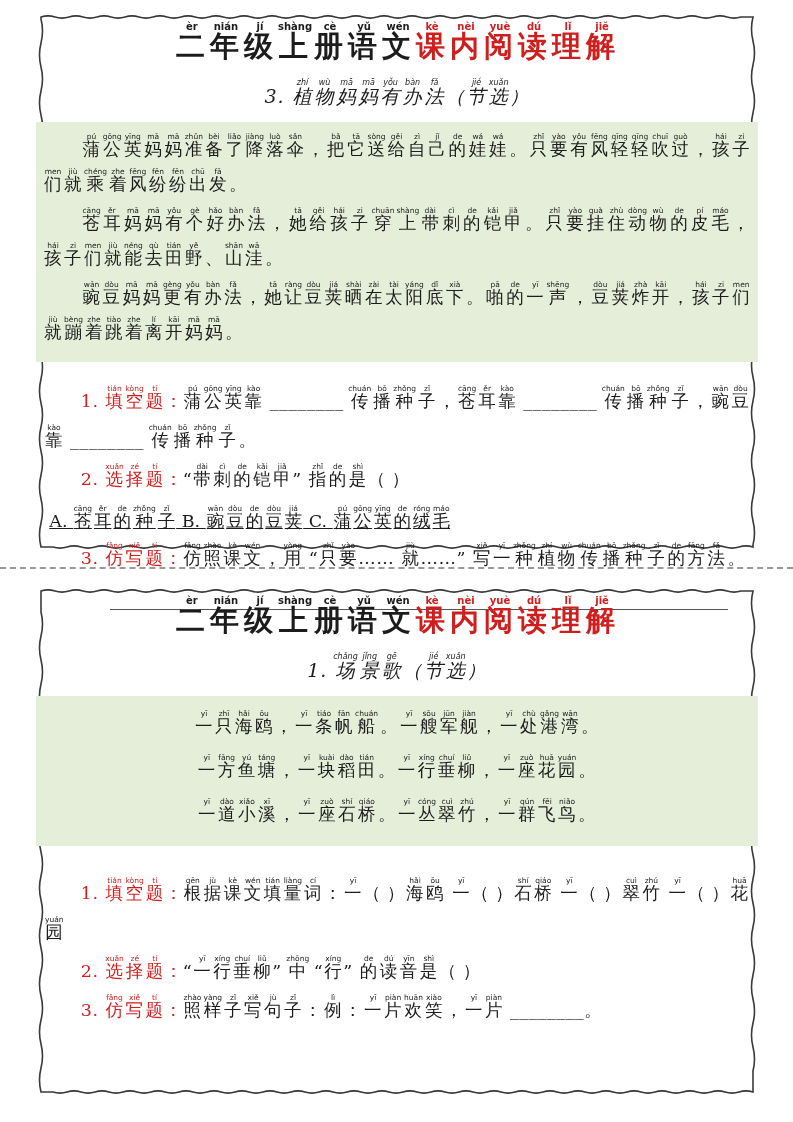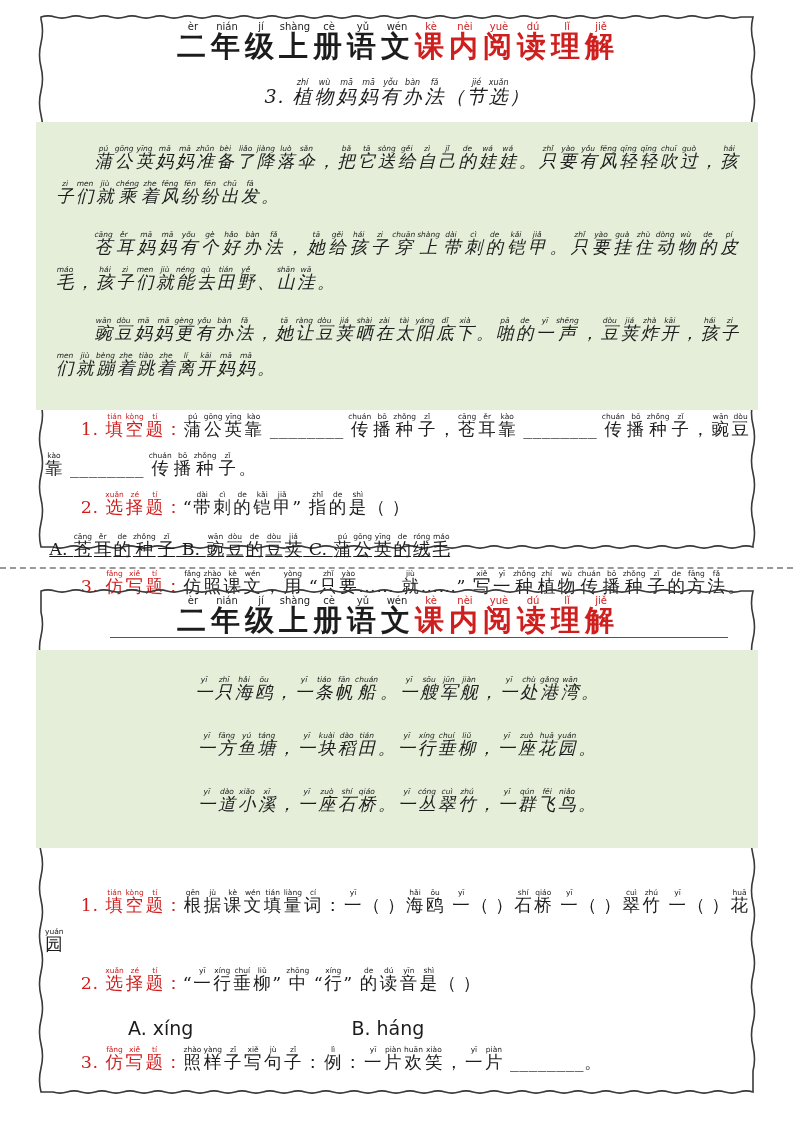--- a/index.html
+++ b/index.html
@@ -10,45 +10,45 @@
     overflow:hidden;
   }
   .sheet{position:absolute;left:36px;width:722px;}
   .sheet-1{top:10px;height:542px;}
   .sheet-2{top:584px;height:513px;}
   .frame{position:absolute;left:0;top:0;width:100%;height:100%;pointer-events:none;}
   .inner{position:relative;padding:4px 8px 0 8px;}
 
   .title{text-align:center;font-size:29px;font-weight:600;margin:8px 0 0 0;
          letter-spacing:3px;line-height:1.2;}
-  .title rt{font-size:10px;font-weight:400;letter-spacing:0;}
+  .title rt{font-size:10px;font-weight:700;letter-spacing:0;}
   .subtitle{text-align:center;font-size:19px;font-weight:500;margin:14px 0 0 0;
             letter-spacing:1px;line-height:1.5;font-style:italic;}
   .subtitle rt{font-size:8px;font-weight:400;}
 
   ruby{ruby-position:over;margin:0 1px;}
   rt{font-size:7.5px;line-height:1;letter-spacing:0;
      font-family:"DejaVu Sans","Liberation Sans",sans-serif;}
   .red{color:var(--red);}
 
   .passage{background:var(--green);margin:12px -8px 0 -8px;padding:6px 3px 8px 3px;}
-  .passage p{margin:16px;font-size:17.5px;line-height:35px;text-indent:2.2em;
-             text-align:justify;letter-spacing:0.5px;font-style:italic;}
+  .passage p{margin:4px;font-size:17.5px;line-height:35px;text-indent:2.2em;
+             text-align:justify;letter-spacing:0.5px;}
   .passage.centered p{text-indent:0;text-align:center;line-height:40px;}
 
   .q{margin:0;font-size:17.5px;line-height:39px;text-indent:2.1em;letter-spacing:0.5px;}
-  .q.first{margin-top:0;}
+  .q.first{margin-top:20px;}
   .opts{margin:4px 0 0 0;font-size:17.5px;line-height:36px;text-indent:0.3em;text-decoration:underline;}
   .opts-latin{margin:10px 0 0 0;font-size:19px;line-height:30px;padding-left:84px;
               font-family:"DejaVu Sans","Liberation Sans",sans-serif;}
   .opts-latin span{margin-right:158px;}
   .writeline{margin:30px 22px 0 66px;border-bottom:1.5px solid #555;height:1px;}
   .divider{position:absolute;left:0;top:567px;width:793px;height:0;
            border-top:2px dashed #999;}
-  .sheet-2 .q-block{margin-top:38px;}
+  .sheet-2 .q-block{margin-top:28px;}
 </style>
 </head>
 <body>
 
 <section class="sheet sheet-1">
   <svg class="frame" viewBox="0 0 722 542">
       <path d="M 5 7 q 7 -2.2 14 0 q 7 2.2 14 0 q 7 -2.2 14 0 q 7 2.2 14 0 q 7 -2.2 14 0 q 7 2.2 14 0 q 7 -2.2 14 0 q 7 2.2 14 0 q 7 -2.2 14 0 q 7 2.2 14 0 q 7 -2.2 14 0 q 7 2.2 14 0 q 7 -2.2 14 0 q 7 2.2 14 0 q 7 -2.2 14 0 q 7 2.2 14 0 q 7 -2.2 14 0 q 7 2.2 14 0 q 7 -2.2 14 0 q 7 2.2 14 0 q 7 -2.2 14 0 q 7 2.2 14 0 q 7 -2.2 14 0 q 7 2.2 14 0 q 7 -2.2 14 0 q 7 2.2 14 0 q 7 -2.2 14 0 q 7 2.2 14 0 q 7 -2.2 14 0 q 7 2.2 14 0 q 7 -2.2 14 0 q 7 2.2 14 0 q 7 -2.2 14 0 q 7 2.2 14 0 q 7 -2.2 14 0 q 7 2.2 14 0 q 7 -2.2 14 0 q 7 2.2 14 0 q 7 -2.2 14 0 q 7 2.2 14 0 q 7 -2.2 14 0 q 7 2.2 14 0 q 7 -2.2 14 0 q 7 2.2 14 0 q 7 -2.2 14 0 q 7 2.2 14 0 q 7 -2.2 14 0 q 7 2.2 14 0 q 7 -2.2 14 0 q 7 2.2 14 0 L 717 7 q -3 12 0 24 q 3 12 0 24 q -3 12 0 24 q 3 12 0 24 q -3 12 0 24 q 3 12 0 24 q -3 12 0 24 q 3 12 0 24 q -3 12 0 24 q 3 12 0 24 q -3 12 0 24 q 3 12 0 24 q -3 12 0 24 q 3 12 0 24 q -3 12 0 24 q 3 12 0 24 q -3 12 0 24 q 3 12 0 24 q -3 12 0 24 q 3 12 0 24 q -3 12 0 24 q 3 12 0 24 L 717 537 q -7 -2.2 -14 0 q -7 2.2 -14 0 q -7 -2.2 -14 0 q -7 2.2 -14 0 q -7 -2.2 -14 0 q -7 2.2 -14 0 q -7 -2.2 -14 0 q -7 2.2 -14 0 q -7 -2.2 -14 0 q -7 2.2 -14 0 q -7 -2.2 -14 0 q -7 2.2 -14 0 q -7 -2.2 -14 0 q -7 2.2 -14 0 q -7 -2.2 -14 0 q -7 2.2 -14 0 q -7 -2.2 -14 0 q -7 2.2 -14 0 q -7 -2.2 -14 0 q -7 2.2 -14 0 q -7 -2.2 -14 0 q -7 2.2 -14 0 q -7 -2.2 -14 0 q -7 2.2 -14 0 q -7 -2.2 -14 0 q -7 2.2 -14 0 q -7 -2.2 -14 0 q -7 2.2 -14 0 q -7 -2.2 -14 0 q -7 2.2 -14 0 q -7 -2.2 -14 0 q -7 2.2 -14 0 q -7 -2.2 -14 0 q -7 2.2 -14 0 q -7 -2.2 -14 0 q -7 2.2 -14 0 q -7 -2.2 -14 0 q -7 2.2 -14 0 q -7 -2.2 -14 0 q -7 2.2 -14 0 q -7 -2.2 -14 0 q -7 2.2 -14 0 q -7 -2.2 -14 0 q -7 2.2 -14 0 q -7 -2.2 -14 0 q -7 2.2 -14 0 q -7 -2.2 -14 0 q -7 2.2 -14 0 q -7 -2.2 -14 0 q -7 2.2 -14 0 L 5 537 q -3 -12 0 -24 q 3 -12 0 -24 q -3 -12 0 -24 q 3 -12 0 -24 q -3 -12 0 -24 q 3 -12 0 -24 q -3 -12 0 -24 q 3 -12 0 -24 q -3 -12 0 -24 q 3 -12 0 -24 q -3 -12 0 -24 q 3 -12 0 -24 q -3 -12 0 -24 q 3 -12 0 -24 q -3 -12 0 -24 q 3 -12 0 -24 q -3 -12 0 -24 q 3 -12 0 -24 q -3 -12 0 -24 q 3 -12 0 -24 q -3 -12 0 -24 q 3 -12 0 -24 L 5 7 Z" fill="none" stroke="#3a3a3a" stroke-width="1.6"></path>
     </svg>
   <div class="inner">
     <h1 class="title"><span><ruby>二<rt>èr</rt></ruby><ruby>年<rt>nián</rt></ruby><ruby>级<rt>jí</rt></ruby><ruby>上<rt>shàng</rt></ruby><ruby>册<rt>cè</rt></ruby><ruby>语<rt>yǔ</rt></ruby><ruby>文<rt>wén</rt></ruby></span><span class="red"><ruby>课<rt>kè</rt></ruby><ruby>内<rt>nèi</rt></ruby><ruby>阅<rt>yuè</rt></ruby><ruby>读<rt>dú</rt></ruby><ruby>理<rt>lǐ</rt></ruby><ruby>解<rt>jiě</rt></ruby></span></h1>
@@ -67,25 +67,25 @@
 </section>
 
 <div class="divider"></div>
 
 <section class="sheet sheet-2">
   <svg class="frame" viewBox="0 0 722 513">
       <path d="M 5 7 q 7 -2.2 14 0 q 7 2.2 14 0 q 7 -2.2 14 0 q 7 2.2 14 0 q 7 -2.2 14 0 q 7 2.2 14 0 q 7 -2.2 14 0 q 7 2.2 14 0 q 7 -2.2 14 0 q 7 2.2 14 0 q 7 -2.2 14 0 q 7 2.2 14 0 q 7 -2.2 14 0 q 7 2.2 14 0 q 7 -2.2 14 0 q 7 2.2 14 0 q 7 -2.2 14 0 q 7 2.2 14 0 q 7 -2.2 14 0 q 7 2.2 14 0 q 7 -2.2 14 0 q 7 2.2 14 0 q 7 -2.2 14 0 q 7 2.2 14 0 q 7 -2.2 14 0 q 7 2.2 14 0 q 7 -2.2 14 0 q 7 2.2 14 0 q 7 -2.2 14 0 q 7 2.2 14 0 q 7 -2.2 14 0 q 7 2.2 14 0 q 7 -2.2 14 0 q 7 2.2 14 0 q 7 -2.2 14 0 q 7 2.2 14 0 q 7 -2.2 14 0 q 7 2.2 14 0 q 7 -2.2 14 0 q 7 2.2 14 0 q 7 -2.2 14 0 q 7 2.2 14 0 q 7 -2.2 14 0 q 7 2.2 14 0 q 7 -2.2 14 0 q 7 2.2 14 0 q 7 -2.2 14 0 q 7 2.2 14 0 q 7 -2.2 14 0 q 7 2.2 14 0 L 717 7 q -3 12 0 24 q 3 12 0 24 q -3 12 0 24 q 3 12 0 24 q -3 12 0 24 q 3 12 0 24 q -3 12 0 24 q 3 12 0 24 q -3 12 0 24 q 3 12 0 24 q -3 12 0 24 q 3 12 0 24 q -3 12 0 24 q 3 12 0 24 q -3 12 0 24 q 3 12 0 24 q -3 12 0 24 q 3 12 0 24 q -3 12 0 24 q 3 12 0 24 L 717 508 q -7 -2.2 -14 0 q -7 2.2 -14 0 q -7 -2.2 -14 0 q -7 2.2 -14 0 q -7 -2.2 -14 0 q -7 2.2 -14 0 q -7 -2.2 -14 0 q -7 2.2 -14 0 q -7 -2.2 -14 0 q -7 2.2 -14 0 q -7 -2.2 -14 0 q -7 2.2 -14 0 q -7 -2.2 -14 0 q -7 2.2 -14 0 q -7 -2.2 -14 0 q -7 2.2 -14 0 q -7 -2.2 -14 0 q -7 2.2 -14 0 q -7 -2.2 -14 0 q -7 2.2 -14 0 q -7 -2.2 -14 0 q -7 2.2 -14 0 q -7 -2.2 -14 0 q -7 2.2 -14 0 q -7 -2.2 -14 0 q -7 2.2 -14 0 q -7 -2.2 -14 0 q -7 2.2 -14 0 q -7 -2.2 -14 0 q -7 2.2 -14 0 q -7 -2.2 -14 0 q -7 2.2 -14 0 q -7 -2.2 -14 0 q -7 2.2 -14 0 q -7 -2.2 -14 0 q -7 2.2 -14 0 q -7 -2.2 -14 0 q -7 2.2 -14 0 q -7 -2.2 -14 0 q -7 2.2 -14 0 q -7 -2.2 -14 0 q -7 2.2 -14 0 q -7 -2.2 -14 0 q -7 2.2 -14 0 q -7 -2.2 -14 0 q -7 2.2 -14 0 q -7 -2.2 -14 0 q -7 2.2 -14 0 q -7 -2.2 -14 0 q -7 2.2 -14 0 L 5 508 q -3 -12 0 -24 q 3 -12 0 -24 q -3 -12 0 -24 q 3 -12 0 -24 q -3 -12 0 -24 q 3 -12 0 -24 q -3 -12 0 -24 q 3 -12 0 -24 q -3 -12 0 -24 q 3 -12 0 -24 q -3 -12 0 -24 q 3 -12 0 -24 q -3 -12 0 -24 q 3 -12 0 -24 q -3 -12 0 -24 q 3 -12 0 -24 q -3 -12 0 -24 q 3 -12 0 -24 q -3 -12 0 -24 q 3 -12 0 -24 L 5 7 Z" fill="none" stroke="#3a3a3a" stroke-width="1.6"></path>
     </svg>
   <div class="inner">
     <h1 class="title"><span><ruby>二<rt>èr</rt></ruby><ruby>年<rt>nián</rt></ruby><ruby>级<rt>jí</rt></ruby><ruby>上<rt>shàng</rt></ruby><ruby>册<rt>cè</rt></ruby><ruby>语<rt>yǔ</rt></ruby><ruby>文<rt>wén</rt></ruby></span><span class="red"><ruby>课<rt>kè</rt></ruby><ruby>内<rt>nèi</rt></ruby><ruby>阅<rt>yuè</rt></ruby><ruby>读<rt>dú</rt></ruby><ruby>理<rt>lǐ</rt></ruby><ruby>解<rt>jiě</rt></ruby></span></h1>
+    <h2 class="subtitle"><span>1. </span><span><ruby>场<rt>chǎng</rt></ruby><ruby>景<rt>jǐng</rt></ruby><ruby>歌<rt>gē</rt></ruby></span><span>（</span><span><ruby>节<rt>jié</rt></ruby><ruby>选<rt>xuǎn</rt></ruby></span><span>）</span></h2>
     <div class="passage centered">
       <p><span><ruby>一<rt>yī</rt></ruby><ruby>只<rt>zhī</rt></ruby><ruby>海<rt>hǎi</rt></ruby><ruby>鸥<rt>ōu</rt></ruby><ruby>，<rt></rt></ruby><ruby>一<rt>yī</rt></ruby><ruby>条<rt>tiáo</rt></ruby><ruby>帆<rt>fān</rt></ruby><ruby>船<rt>chuán</rt></ruby><ruby>。<rt></rt></ruby><ruby>一<rt>yī</rt></ruby><ruby>艘<rt>sōu</rt></ruby><ruby>军<rt>jūn</rt></ruby><ruby>舰<rt>jiàn</rt></ruby><ruby>，<rt></rt></ruby><ruby>一<rt>yī</rt></ruby><ruby>处<rt>chù</rt></ruby><ruby>港<rt>gǎng</rt></ruby><ruby>湾<rt>wān</rt></ruby><ruby>。<rt></rt></ruby></span></p>
       <p><span><ruby>一<rt>yī</rt></ruby><ruby>方<rt>fāng</rt></ruby><ruby>鱼<rt>yú</rt></ruby><ruby>塘<rt>táng</rt></ruby><ruby>，<rt></rt></ruby><ruby>一<rt>yī</rt></ruby><ruby>块<rt>kuài</rt></ruby><ruby>稻<rt>dào</rt></ruby><ruby>田<rt>tián</rt></ruby><ruby>。<rt></rt></ruby><ruby>一<rt>yī</rt></ruby><ruby>行<rt>xíng</rt></ruby><ruby>垂<rt>chuí</rt></ruby><ruby>柳<rt>liǔ</rt></ruby><ruby>，<rt></rt></ruby><ruby>一<rt>yī</rt></ruby><ruby>座<rt>zuò</rt></ruby><ruby>花<rt>huā</rt></ruby><ruby>园<rt>yuán</rt></ruby><ruby>。<rt></rt></ruby></span></p>
       <p><span><ruby>一<rt>yī</rt></ruby><ruby>道<rt>dào</rt></ruby><ruby>小<rt>xiǎo</rt></ruby><ruby>溪<rt>xī</rt></ruby><ruby>，<rt></rt></ruby><ruby>一<rt>yī</rt></ruby><ruby>座<rt>zuò</rt></ruby><ruby>石<rt>shí</rt></ruby><ruby>桥<rt>qiáo</rt></ruby><ruby>。<rt></rt></ruby><ruby>一<rt>yī</rt></ruby><ruby>丛<rt>cóng</rt></ruby><ruby>翠<rt>cuì</rt></ruby><ruby>竹<rt>zhú</rt></ruby><ruby>，<rt></rt></ruby><ruby>一<rt>yī</rt></ruby><ruby>群<rt>qún</rt></ruby><ruby>飞<rt>fēi</rt></ruby><ruby>鸟<rt>niǎo</rt></ruby><ruby>。<rt></rt></ruby></span></p>
     </div>
     <div class="q-block">
       <p class="q"><span class="red">1. </span><span class="red"><ruby>填<rt>tián</rt></ruby><ruby>空<rt>kòng</rt></ruby><ruby>题<rt>tí</rt></ruby></span><span class="red">：</span><span><ruby>根<rt>gēn</rt></ruby><ruby>据<rt>jù</rt></ruby><ruby>课<rt>kè</rt></ruby><ruby>文<rt>wén</rt></ruby><ruby>填<rt>tián</rt></ruby><ruby>量<rt>liàng</rt></ruby><ruby>词<rt>cí</rt></ruby><ruby>：<rt></rt></ruby></span><span><ruby>一<rt>yī</rt></ruby></span><span>（ ）</span><span><ruby>海<rt>hǎi</rt></ruby><ruby>鸥<rt>ōu</rt></ruby></span><span> </span><span><ruby>一<rt>yī</rt></ruby></span><span>（ ）</span><span><ruby>石<rt>shí</rt></ruby><ruby>桥<rt>qiáo</rt></ruby></span><span> </span><span><ruby>一<rt>yī</rt></ruby></span><span>（ ）</span><span><ruby>翠<rt>cuì</rt></ruby><ruby>竹<rt>zhú</rt></ruby></span><span> </span><span><ruby>一<rt>yī</rt></ruby></span><span>（ ）</span><span><ruby>花<rt>huā</rt></ruby><ruby>园<rt>yuán</rt></ruby></span></p>
       <p class="q"><span class="red">2. </span><span class="red"><ruby>选<rt>xuǎn</rt></ruby><ruby>择<rt>zé</rt></ruby><ruby>题<rt>tí</rt></ruby></span><span class="red">：</span><span>“</span><span><ruby>一<rt>yī</rt></ruby><ruby>行<rt>xíng</rt></ruby><ruby>垂<rt>chuí</rt></ruby><ruby>柳<rt>liǔ</rt></ruby></span><span>” </span><span><ruby>中<rt>zhōng</rt></ruby></span><span> “</span><span><ruby>行<rt>xíng</rt></ruby></span><span>” </span><span><ruby>的<rt>de</rt></ruby><ruby>读<rt>dú</rt></ruby><ruby>音<rt>yīn</rt></ruby><ruby>是<rt>shì</rt></ruby></span><span>（ ）</span></p>
-      <p class="opts-latin"><span>A. xíng</span><span>B. háng</span></p>
       <p class="q"><span class="red">3. </span><span class="red"><ruby>仿<rt>fǎng</rt></ruby><ruby>写<rt>xiě</rt></ruby><ruby>题<rt>tí</rt></ruby></span><span class="red">：</span><span><ruby>照<rt>zhào</rt></ruby><ruby>样<rt>yàng</rt></ruby><ruby>子<rt>zǐ</rt></ruby><ruby>写<rt>xiě</rt></ruby><ruby>句<rt>jù</rt></ruby><ruby>子<rt>zǐ</rt></ruby><ruby>：<rt></rt></ruby><ruby>例<rt>lì</rt></ruby><ruby>：<rt></rt></ruby></span><span><ruby>一<rt>yī</rt></ruby><ruby>片<rt>piàn</rt></ruby><ruby>欢<rt>huān</rt></ruby><ruby>笑<rt>xiào</rt></ruby><ruby>，<rt></rt></ruby><ruby>一<rt>yī</rt></ruby><ruby>片<rt>piàn</rt></ruby></span><span> ________</span><span>。</span></p>
     </div>
   </div>
 </section>
 
 </body></html>

